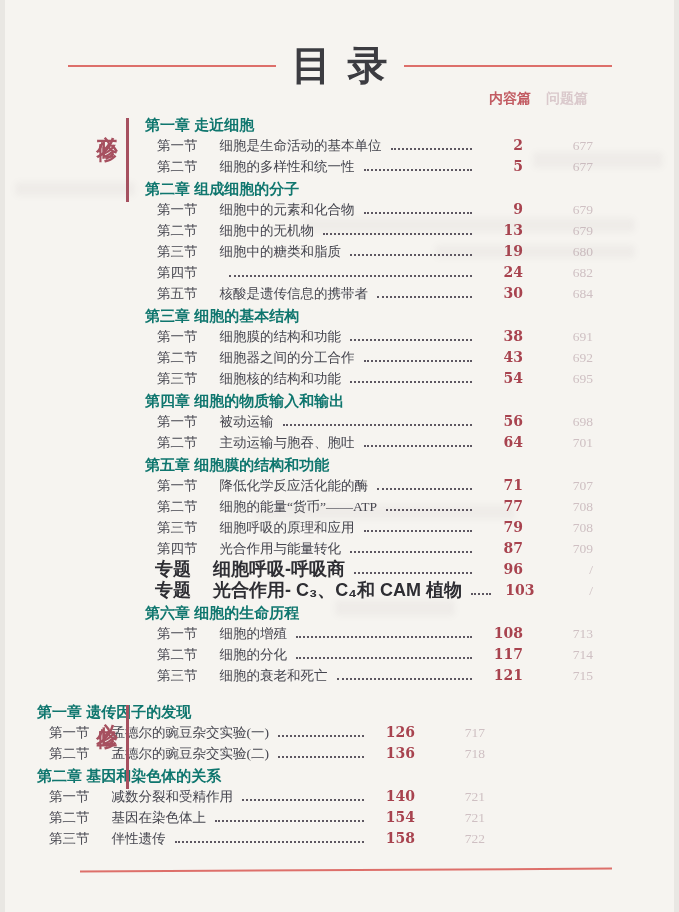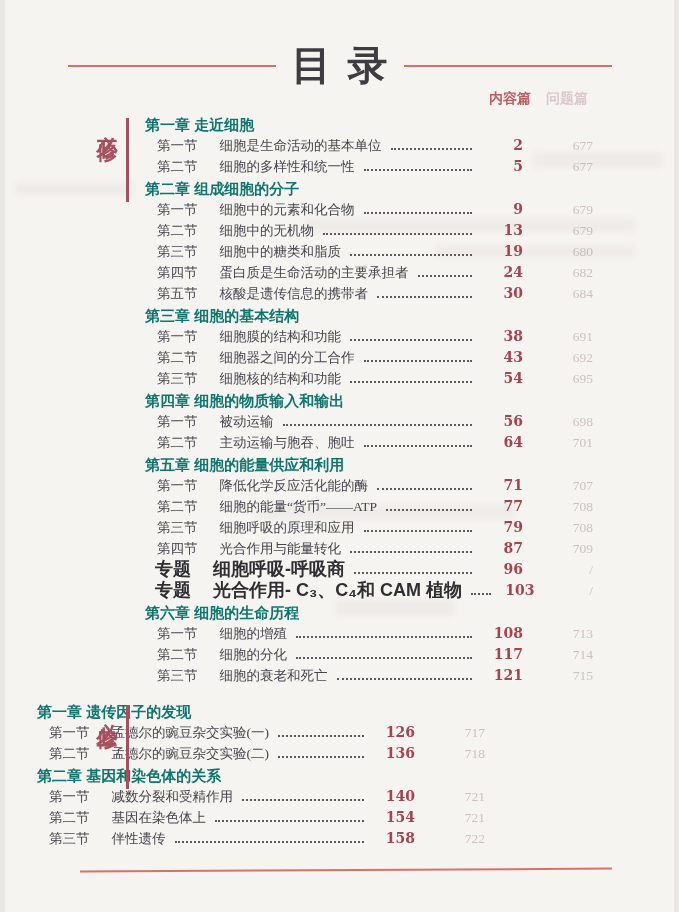--- a/index.html
+++ b/index.html
@@ -120,21 +120,20 @@
         </div>
         <div class="sec-row">
           <span class="sec-label">第三节</span>
           <span class="sec-title">细胞中的糖类和脂质</span>
           <span class="leader"></span>
           <span class="num-content">19</span>
           <span class="num-problem">680</span>
         </div>
         <div class="sec-row">
           <span class="sec-label">第四节</span>
-          <span class="sec-title">蛋白质是生命活动的主要承担者</span>
           <span class="leader"></span>
           <span class="num-content">24</span>
           <span class="num-problem">682</span>
         </div>
         <div class="sec-row">
           <span class="sec-label">第五节</span>
           <span class="sec-title">核酸是遗传信息的携带者</span>
           <span class="leader"></span>
           <span class="num-content">30</span>
           <span class="num-problem">684</span>
@@ -169,21 +168,21 @@
           <span class="num-content">56</span>
           <span class="num-problem">698</span>
         </div>
         <div class="sec-row">
           <span class="sec-label">第二节</span>
           <span class="sec-title">主动运输与胞吞、胞吐</span>
           <span class="leader"></span>
           <span class="num-content">64</span>
           <span class="num-problem">701</span>
         </div>
-        <h2 class="chapter-title">第五章 细胞的能量供应和利用</h2>
+        <h2 class="chapter-title">第五章 细胞膜的结构和功能</h2>
         <div class="sec-row">
           <span class="sec-label">第一节</span>
           <span class="sec-title">降低化学反应活化能的酶</span>
           <span class="leader"></span>
           <span class="num-content">71</span>
           <span class="num-problem">707</span>
         </div>
         <div class="sec-row">
           <span class="sec-label">第二节</span>
           <span class="sec-title">细胞的能量“货币”——ATP</span>

